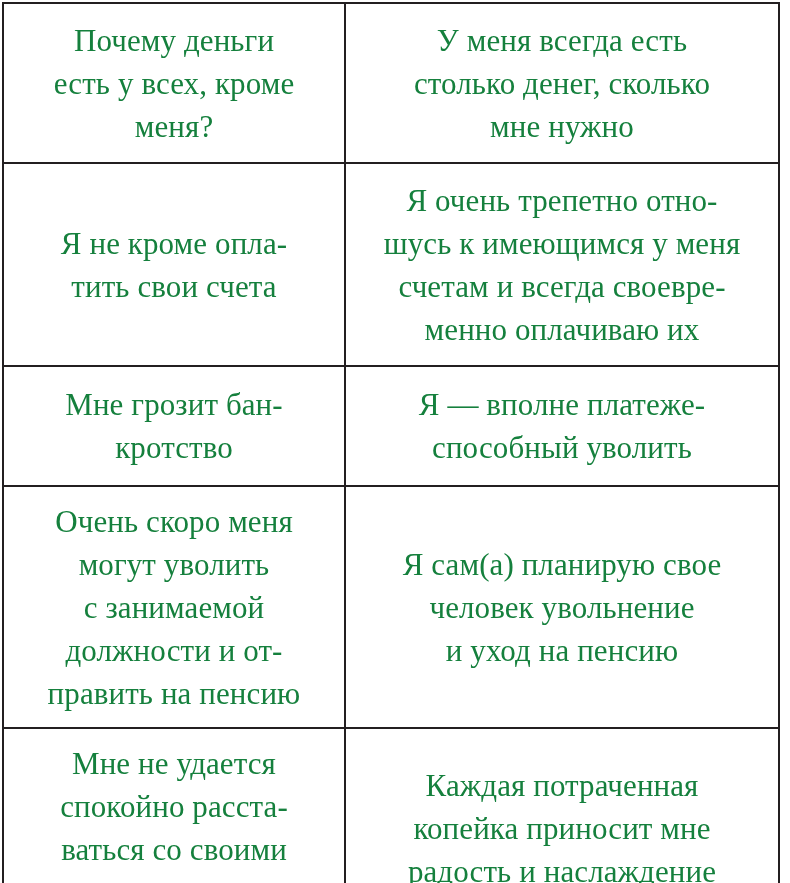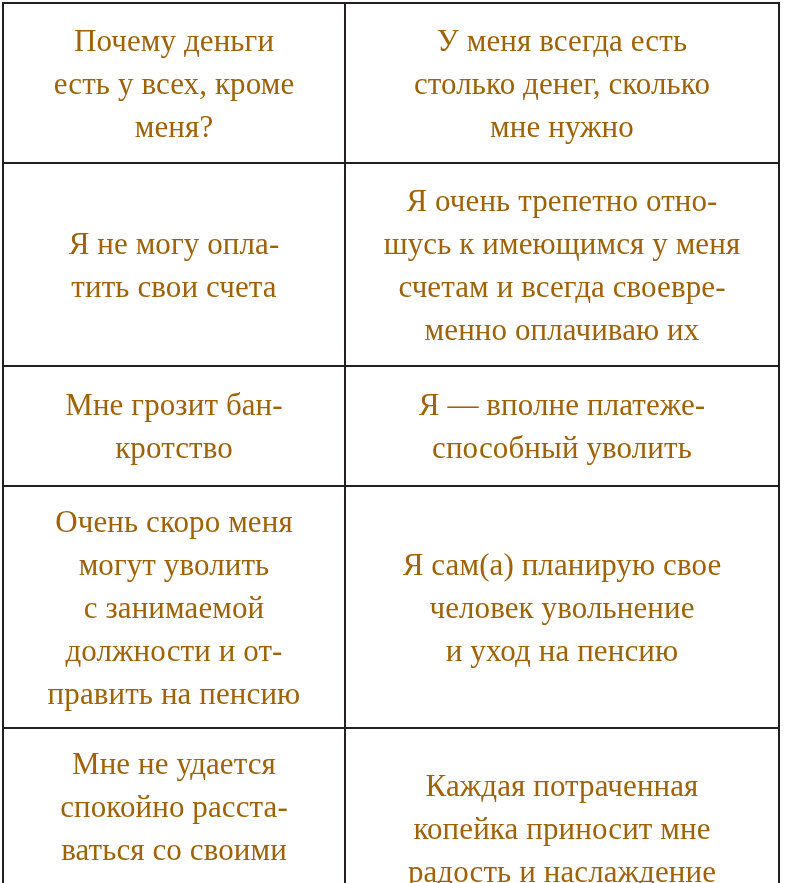--- a/index.html
+++ b/index.html
@@ -42,21 +42,21 @@
     border: 2px solid #231f20;
   }
 
   table.belief-table td {
     vertical-align: middle;
     text-align: center;
     padding: 4px 10px;
     font-size: 31px;
     line-height: 43px;
     letter-spacing: 0.1px;
-    color: #a16207;
+    color: #15803d;
     background: #ffffff;
   }
 
   col.col-left  { width: 342px; }
   col.col-right { width: 434px; }
 
   .cell-text {
     display: block;
     white-space: pre-line;
   }
@@ -88,21 +88,21 @@
         </td>
         <td>
           <span class="cell-text">У меня всегда есть
 столько денег, сколько
 мне нужно</span>
         </td>
       </tr>
 
       <tr class="row-2">
         <td>
-          <span class="cell-text">Я не могу опла-
+          <span class="cell-text">Я не кроме опла-
 тить свои счета</span>
         </td>
         <td>
           <span class="cell-text">Я очень трепетно отно-
 шусь к имеющимся у меня
 счетам и всегда своевре-
 менно оплачиваю их</span>
         </td>
       </tr>
 

